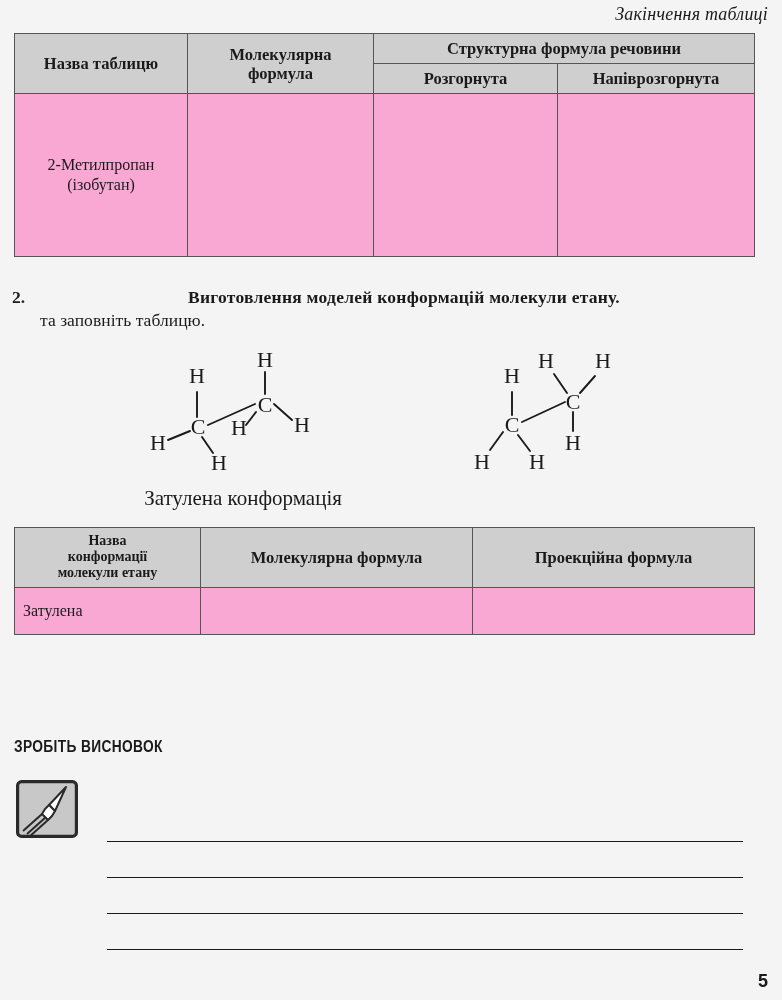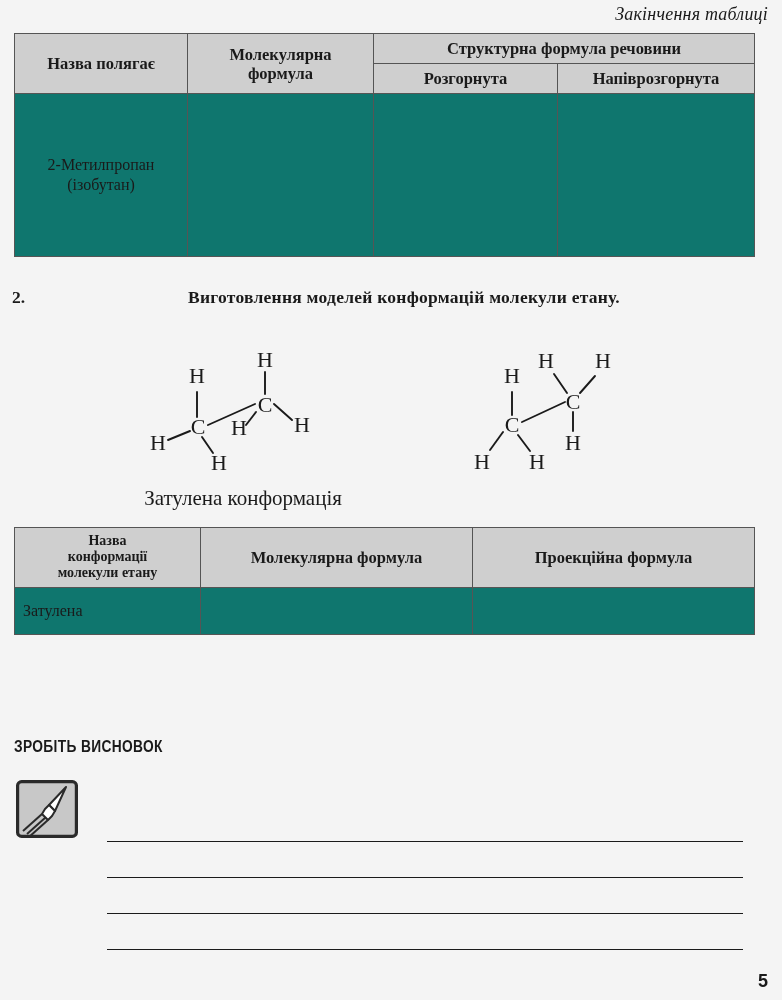--- a/index.html
+++ b/index.html
@@ -48,21 +48,21 @@
     background: #cfcfcf;
     font-family: "Liberation Serif", "DejaVu Serif", serif;
     font-weight: bold;
     font-size: 16.5px;
     line-height: 1.16;
     text-align: center;
     vertical-align: middle;
     padding: 5px 4px;
   }
   table.sheet td.body-cell {
-    background: #0f766e;
+    background: #f9a8d4;
     vertical-align: middle;
   }
 
   
   #table-isomers {
     position: absolute;
     left: 14px;
     top: 33px;
     width: 740px;
   }
@@ -205,21 +205,21 @@
 
   <table class="sheet" id="table-isomers">
     <colgroup>
       <col style="width:173px">
       <col style="width:186px">
       <col style="width:184px">
       <col style="width:197px">
     </colgroup>
     <thead>
       <tr>
-        <th rowspan="2">Назва полягає</th>
+        <th rowspan="2">Назва таблицю</th>
         <th rowspan="2">
           <span>Молекулярна</span><br>
           <span>формула</span>
         </th>
         <th colspan="2">Структурна формула речовини</th>
       </tr>
       <tr>
         <th>Розгорнута</th>
         <th>Напіврозгорнута</th>
       </tr>
@@ -234,20 +234,21 @@
         <td class="body-cell"></td>
         <td class="body-cell"></td>
       </tr>
     </tbody>
   </table>
 
   <div class="task">
     <span class="task-num">2.</span>
     <div class="task-body">
       <div class="task-title">Виготовлення моделей конформацій молекули етану.</div>
+      <div class="task-text">та заповніть таблицю.</div>
     </div>
   </div>
 
   <div class="figures">
 
     <div class="figure" id="figure-eclipsed">
       <svg width="230" height="130" viewBox="0 0 230 130">
         <g stroke="#1a1a1a" stroke-width="1.9" stroke-linecap="round">
 
           <line x1="88" y1="73" x2="135" y2="52"></line>

